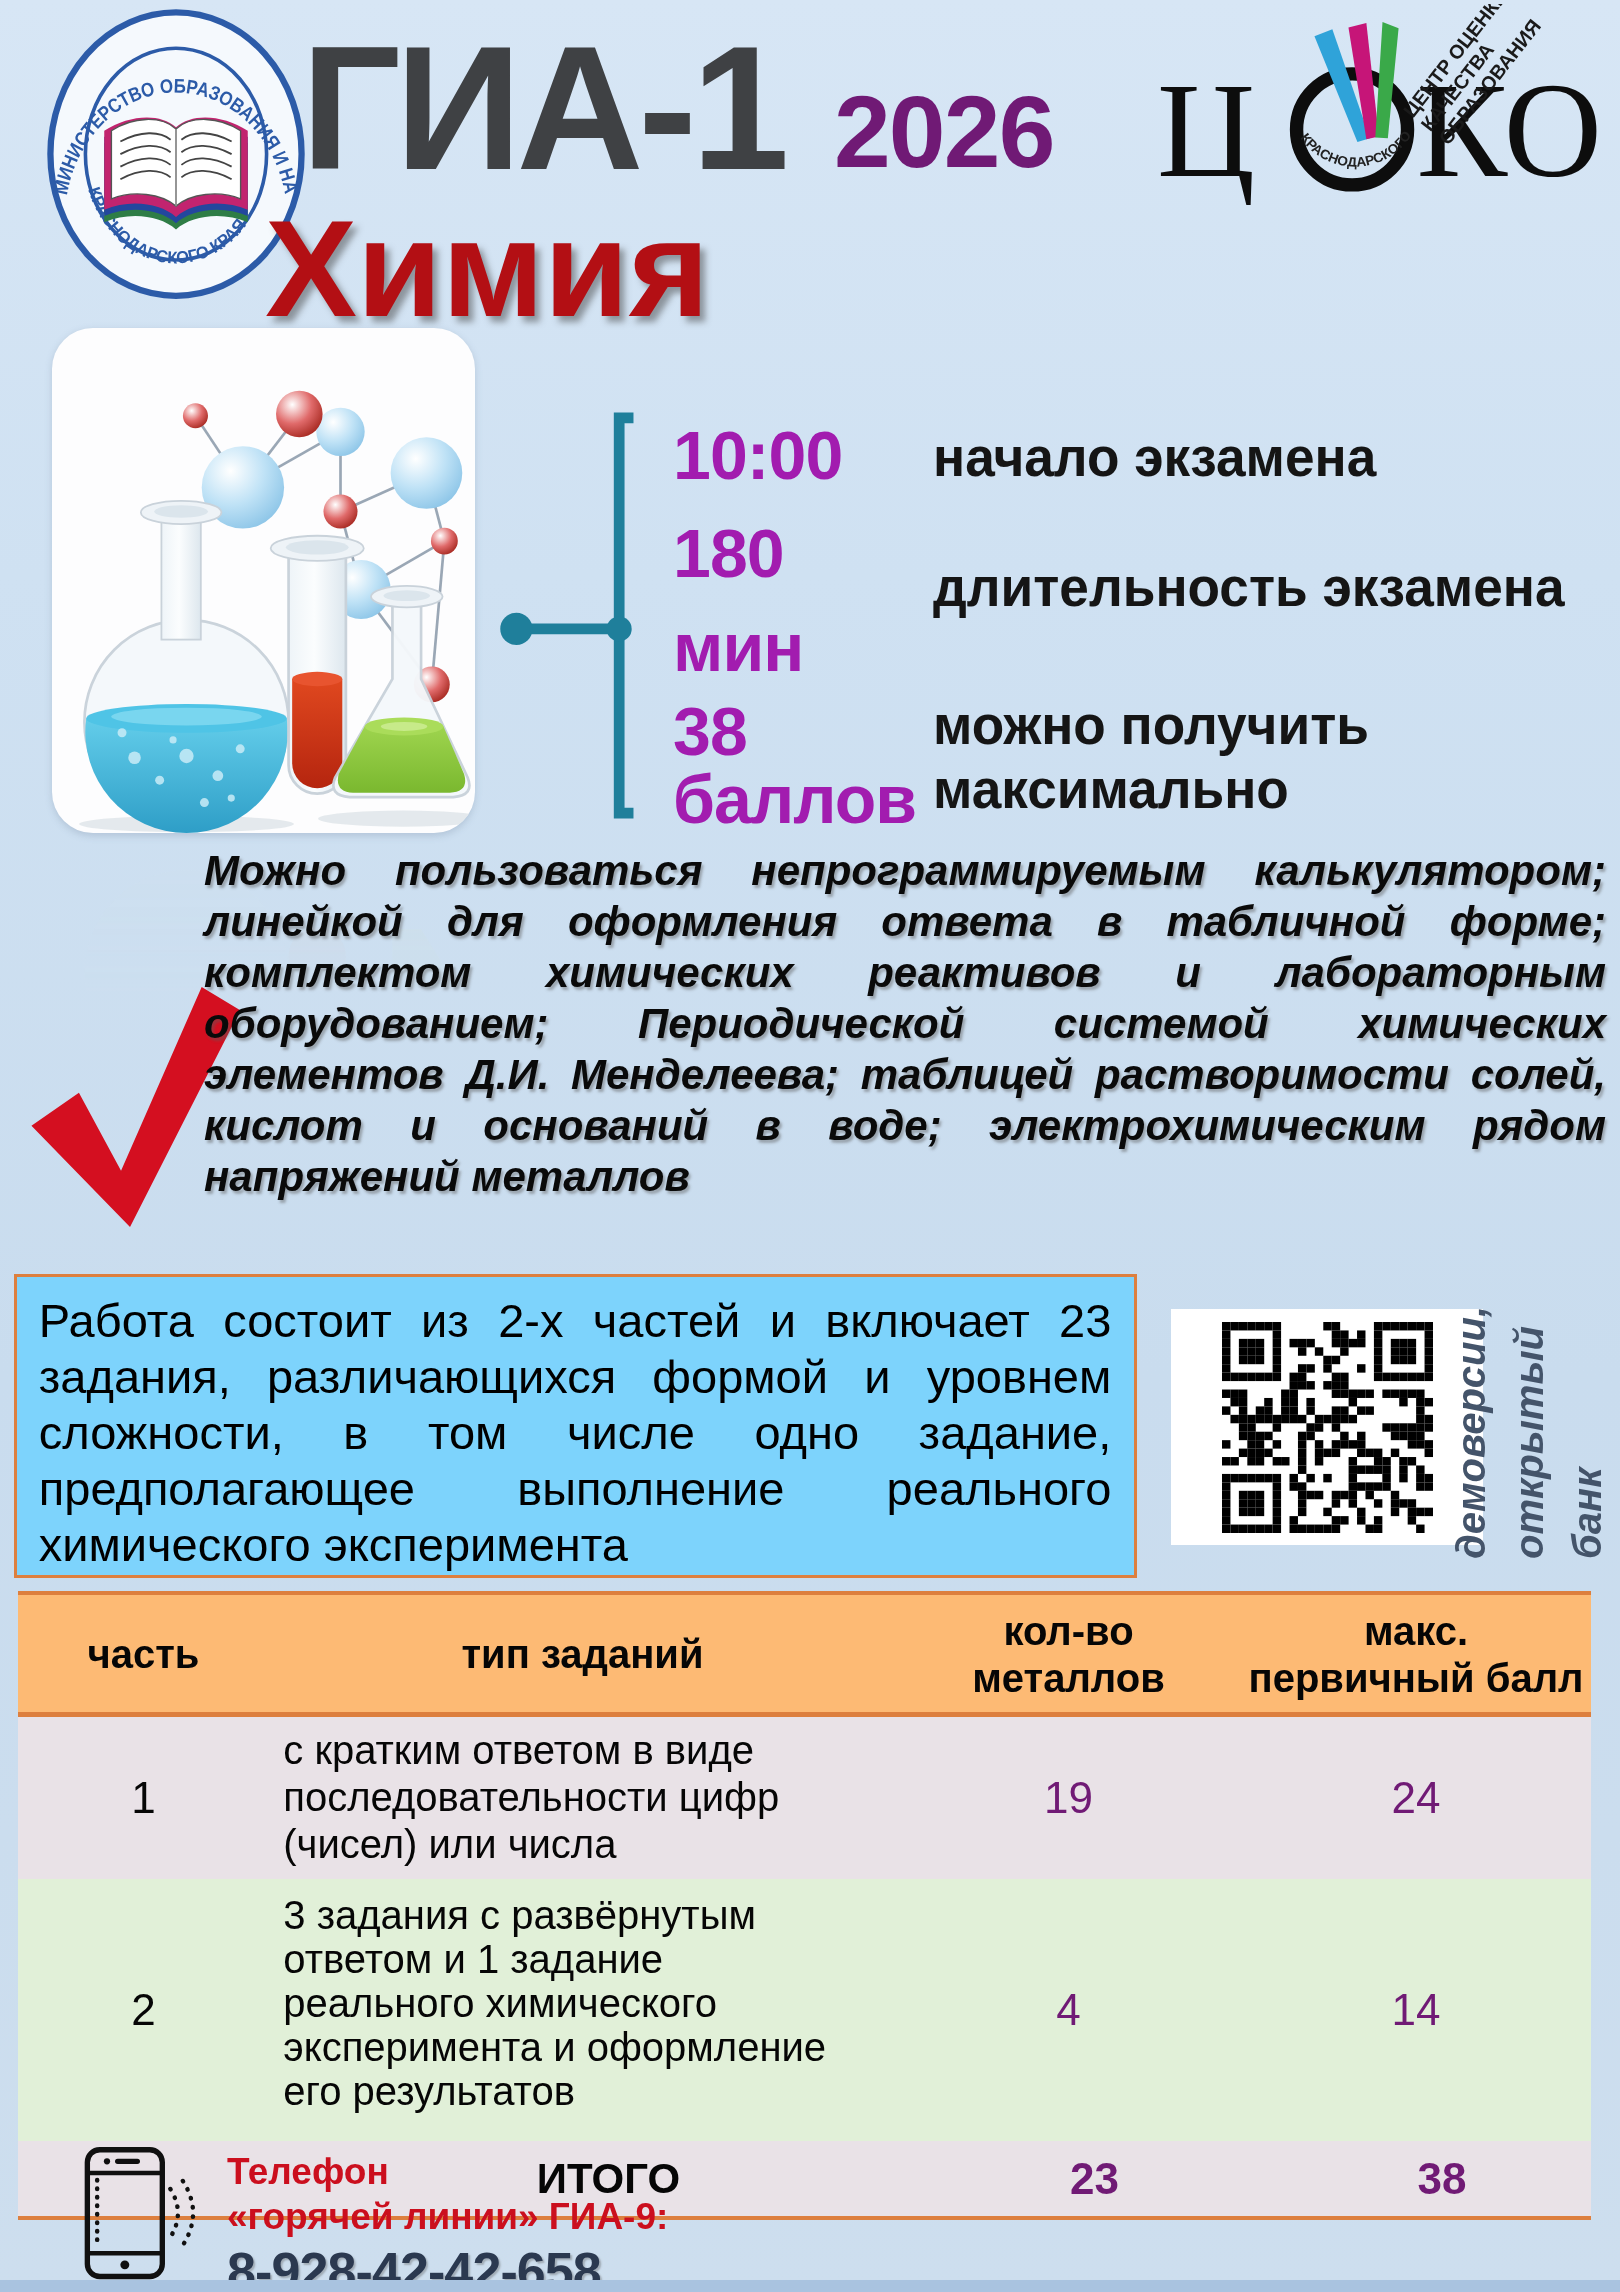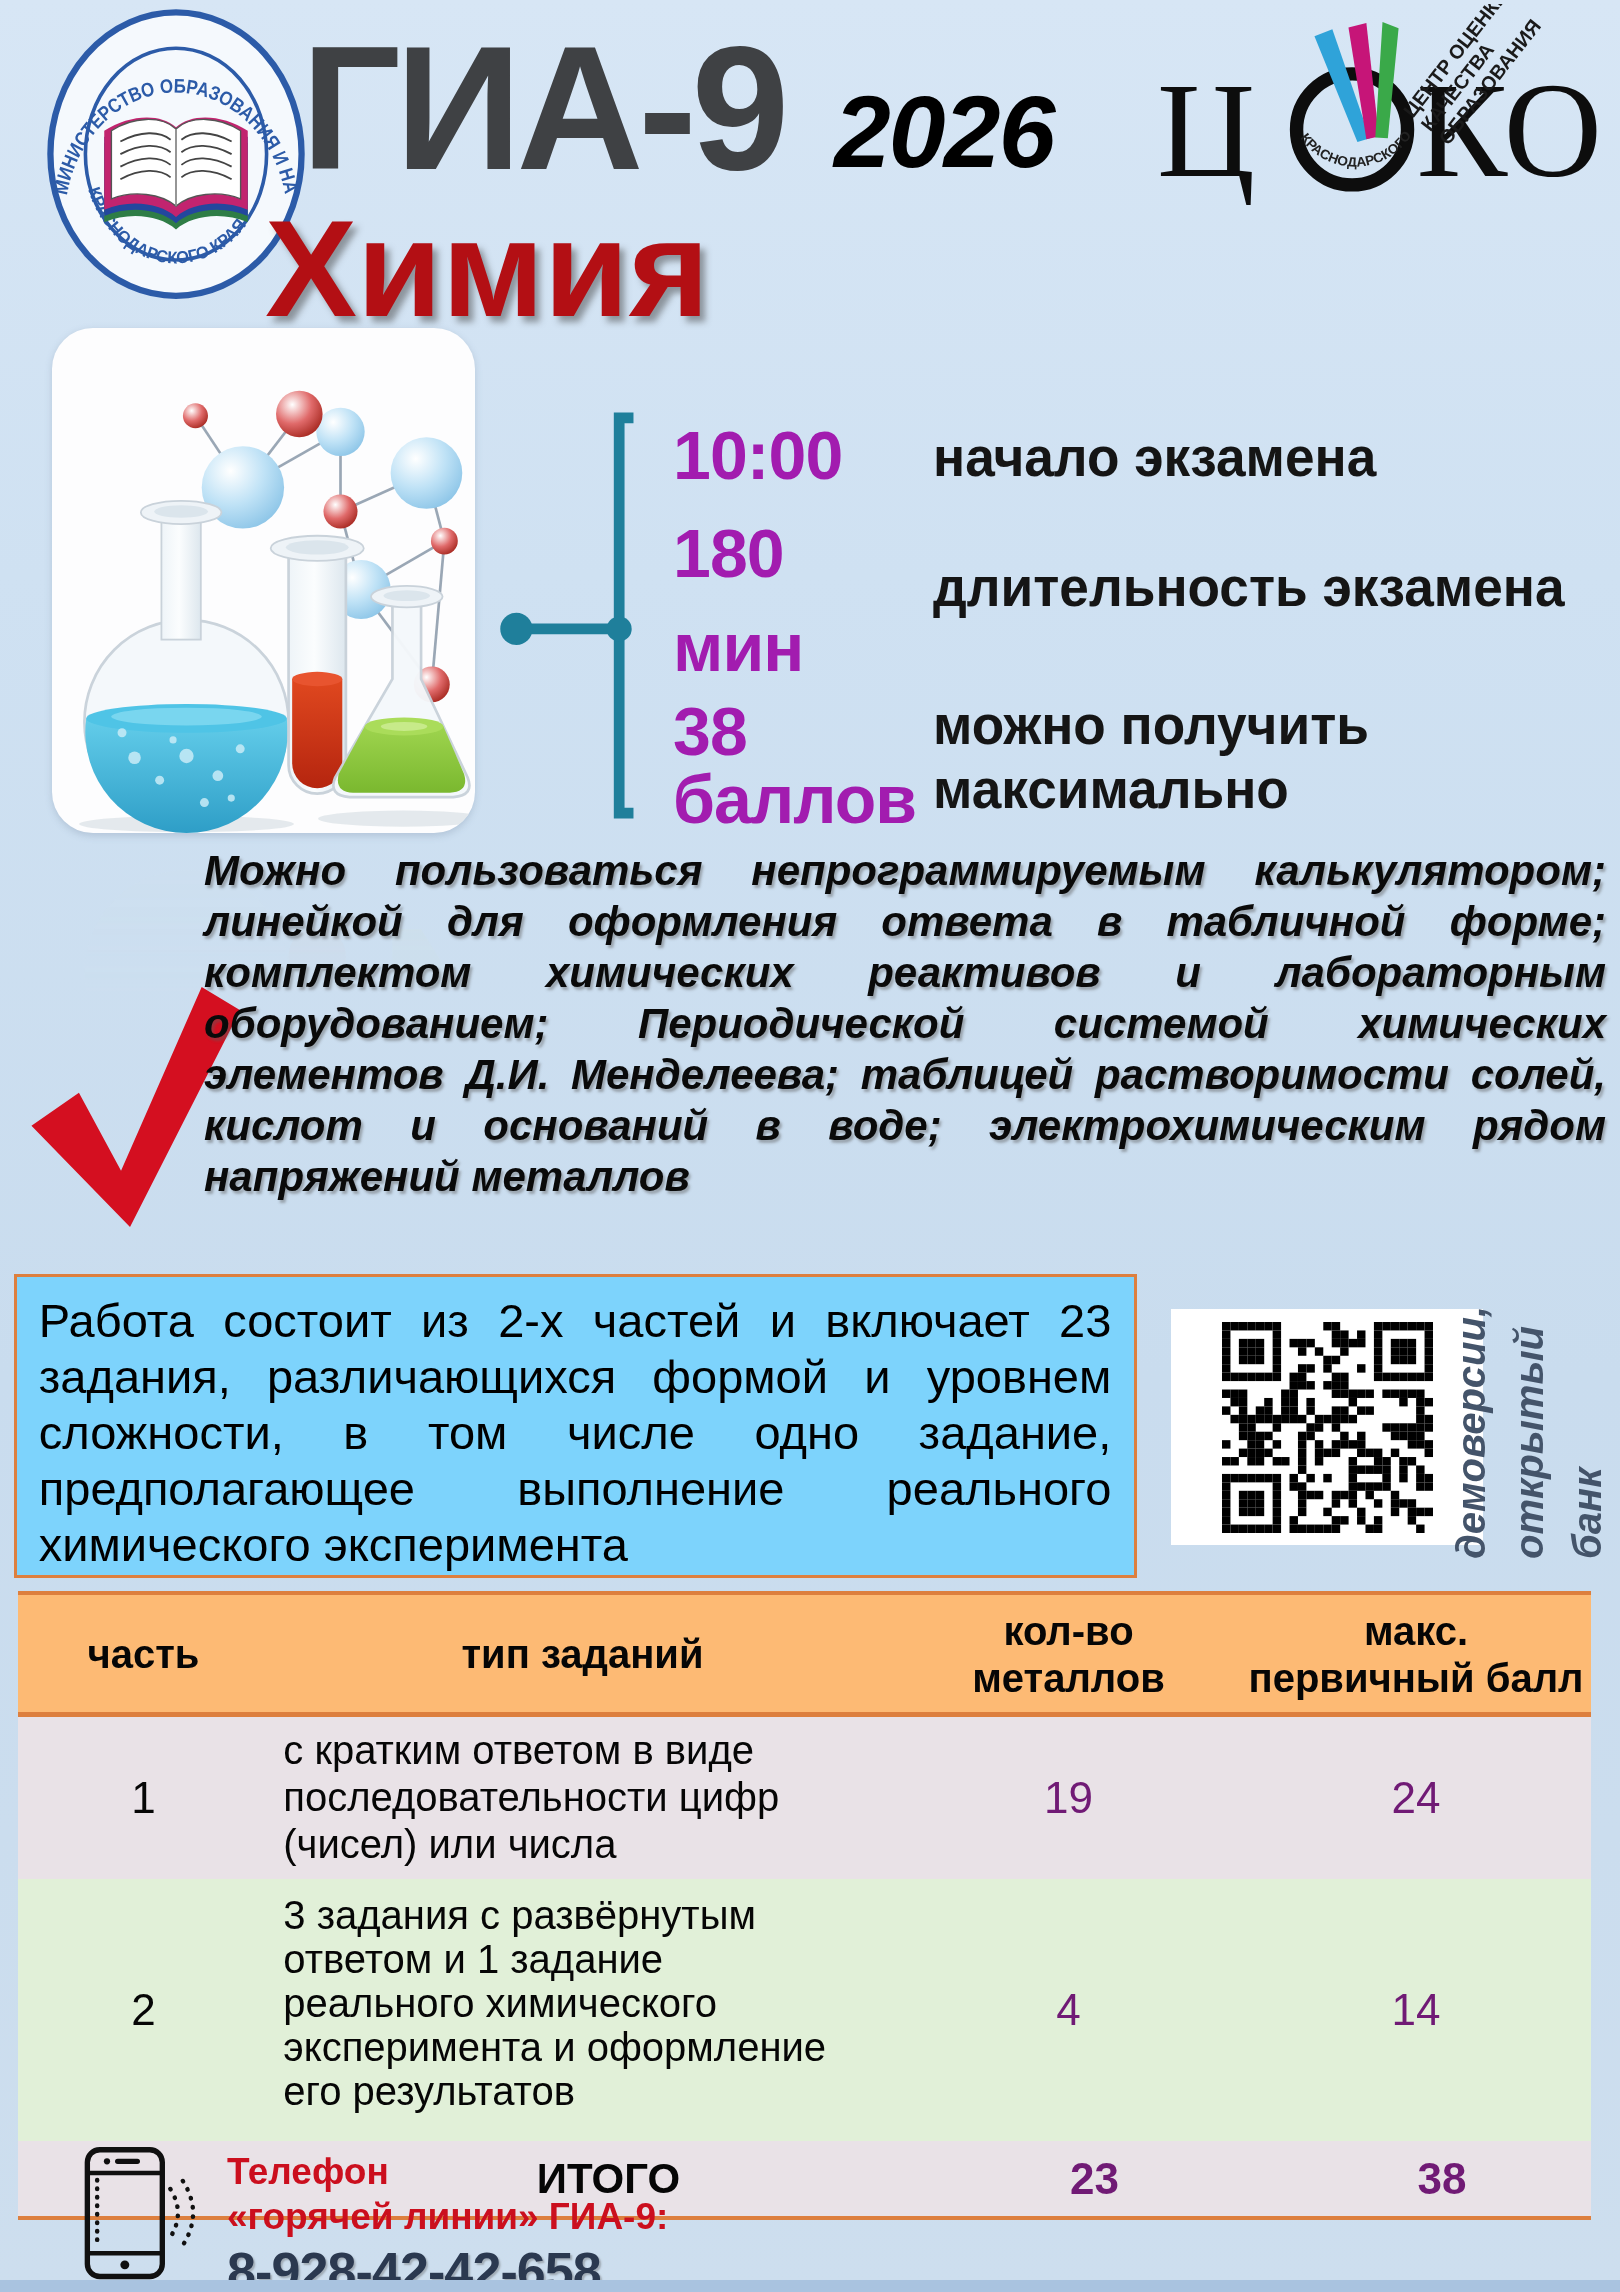--- a/index.html
+++ b/index.html
@@ -5,21 +5,21 @@
   html,body{margin:0;padding:0;}
   body{
     width:1620px;height:2293px;position:relative;overflow:hidden;
     font-family:"Liberation Sans","DejaVu Sans",sans-serif;
     background:linear-gradient(180deg,#d7e6f5 0%,#cfe1f2 25%,#c9dcee 60%,#cddeee 100%);
   }
   .abs{position:absolute;}
   
   .gia-row{position:absolute;left:301px;top:12.5px;display:flex;align-items:flex-end;gap:50px;}
   .gia-main{font-size:176px;line-height:1.08;font-weight:700;color:#3f4144;letter-spacing:-5.4px;}
-  .gia-year{font-size:102px;line-height:1;font-weight:700;color:#000000;padding-bottom:19.7px;letter-spacing:-1.8px;font-style:italic;}
+  .gia-year{font-size:102px;line-height:1;font-weight:700;color:#701a75;padding-bottom:19.7px;letter-spacing:-1.8px;}
   .subject-title{position:absolute;left:265px;top:199px;font-size:138px;line-height:1;font-weight:800;color:#b30f14;
     text-shadow:5.4px 6.3px 6.3px rgba(70,70,70,.5);}
   .ministry-logo{left:45px;top:7.2px;width:262px;height:296px;}
   .coko-logo{left:1148px;top:3.6px;width:460px;height:215px;}
   
   .flask-card{left:52px;top:328px;width:423px;height:505px;background:#fdfdfe;border-radius:41px;
     box-shadow:0 2.7px 7.2px rgba(110,130,155,.28);overflow:hidden;}
   .flask-reflection{left:52px;top:836px;width:423px;height:197px;overflow:hidden;opacity:.9;
     -webkit-mask-image:linear-gradient(180deg,rgba(0,0,0,.30),rgba(0,0,0,0) 80%);
     mask-image:linear-gradient(180deg,rgba(0,0,0,.30),rgba(0,0,0,0) 80%);}
@@ -94,21 +94,21 @@
       <path d="M62,-18 C40,-30 18,-30 6,-20"></path>
         <path d="M62,-4 C40,-16 18,-16 6,-6"></path>
       <path d="M62,10 C40,-2 18,-2 6,8"></path>
         <path d="M62,24 C40,12 18,12 6,22"></path>
     </g>
     <path d="M0,-32 L0,54" stroke="#8a8a8a" stroke-width="2"></path>
   </g>
 </svg>
 
 <div class="gia-row">
-  <span class="gia-main">ГИА-9</span>
+  <span class="gia-main">ГИА-1</span>
   <span class="gia-year">2026</span>
 </div>
 <div class="subject-title">Химия</div>
 
 <svg class="abs coko-logo" viewBox="0 0 514 240">
   <text x="10" y="192" font-family="Liberation Serif, DejaVu Serif, serif" font-size="152" fill="#0d0d0d">Ц</text>
   <circle cx="228" cy="140" r="62" fill="none" stroke="#0d0d0d" stroke-width="15"></circle>
   <text x="300" y="192" font-family="Liberation Serif, DejaVu Serif, serif" font-size="152" fill="#0d0d0d">КО</text>
   <g>
     <path d="M186,36 L206,28 L248,150 L234,154 Z" fill="#2fa3d9"></path>

